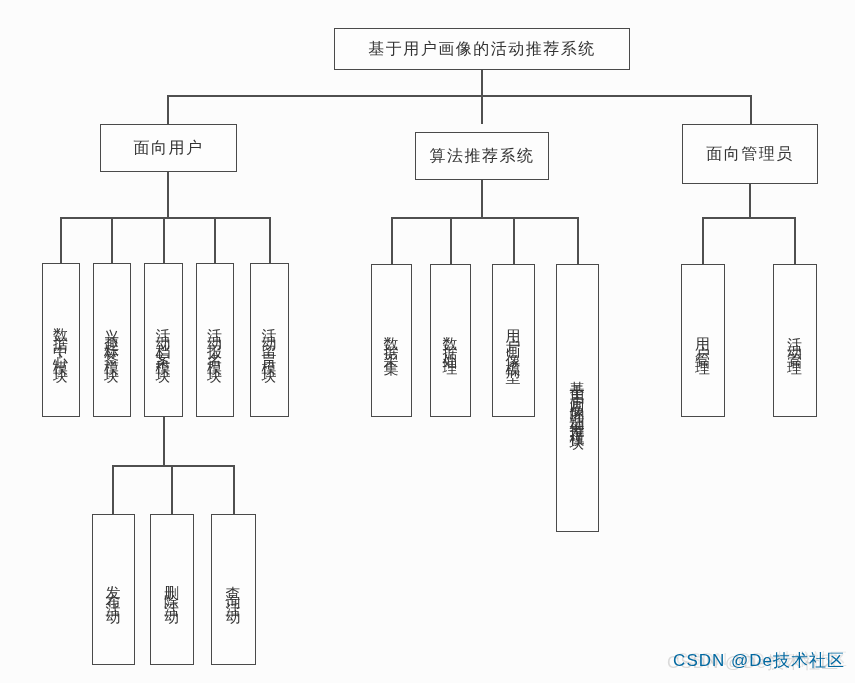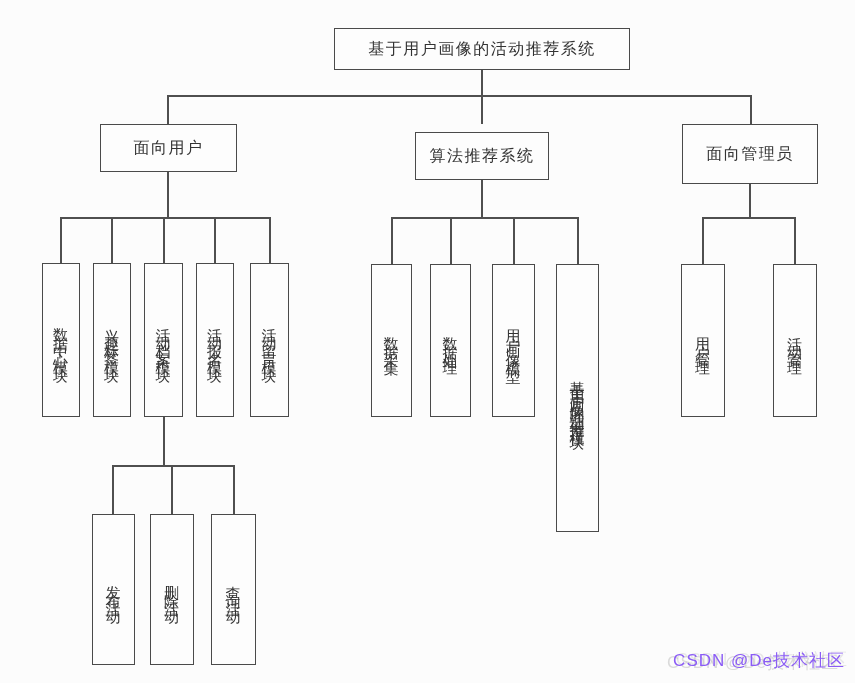--- a/index.html
+++ b/index.html
@@ -40,21 +40,21 @@
   .line {
     position: absolute;
     background: #4f4f4f;
   }
 
   .watermark {
     position: absolute;
     top: 649px;
     right: 10px;
     font-size: 17px;
-    color: #8b5cf6;
+    color: #0369a1;
     letter-spacing: 1px;
     white-space: nowrap;
     text-shadow: -6px 2px 0 rgba(190,189,189,0.55), 3px -1px 0 rgba(210,209,209,0.5);
     filter: blur(0.3px);
   }
 </style>
 </head>
 <body>
 
 <div id="stage">

